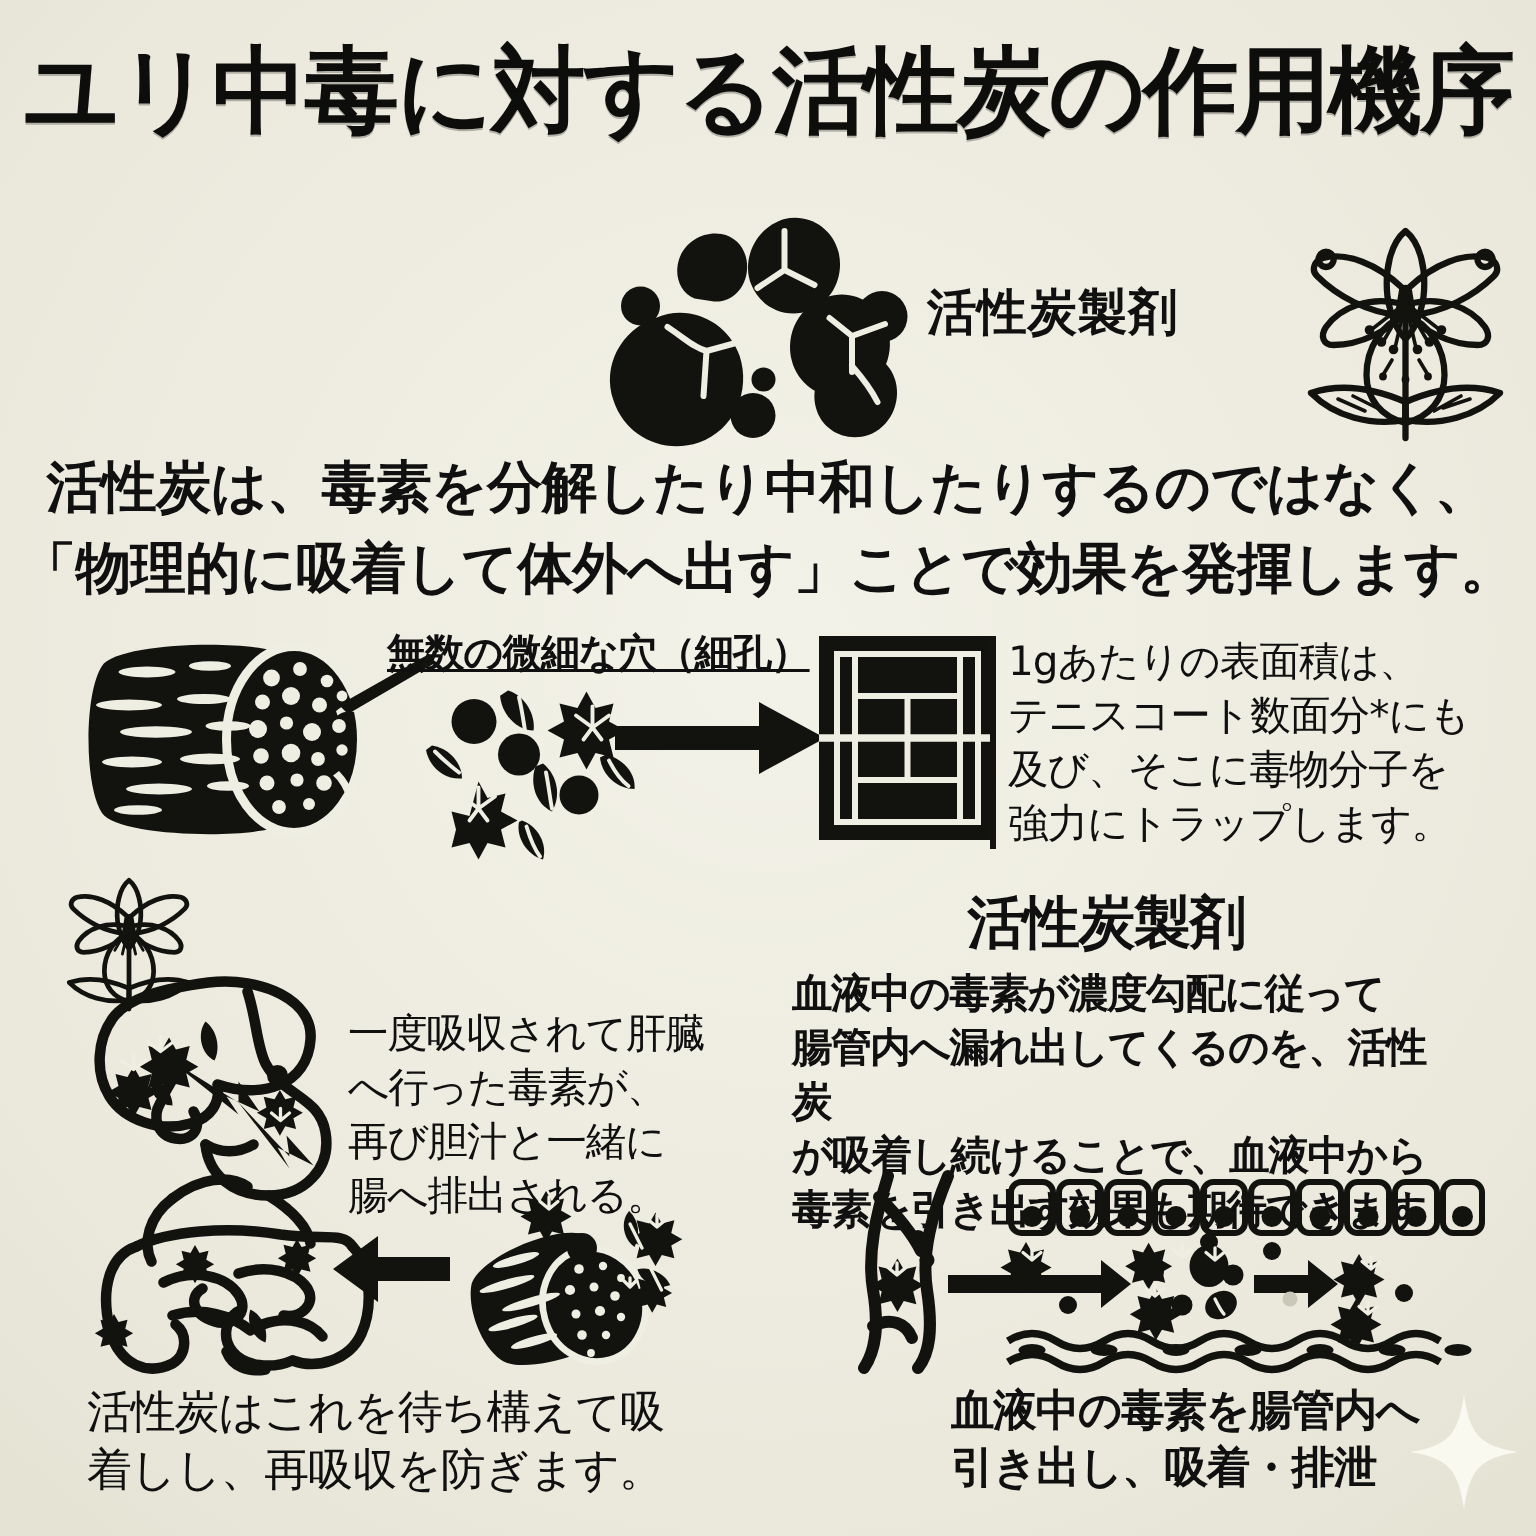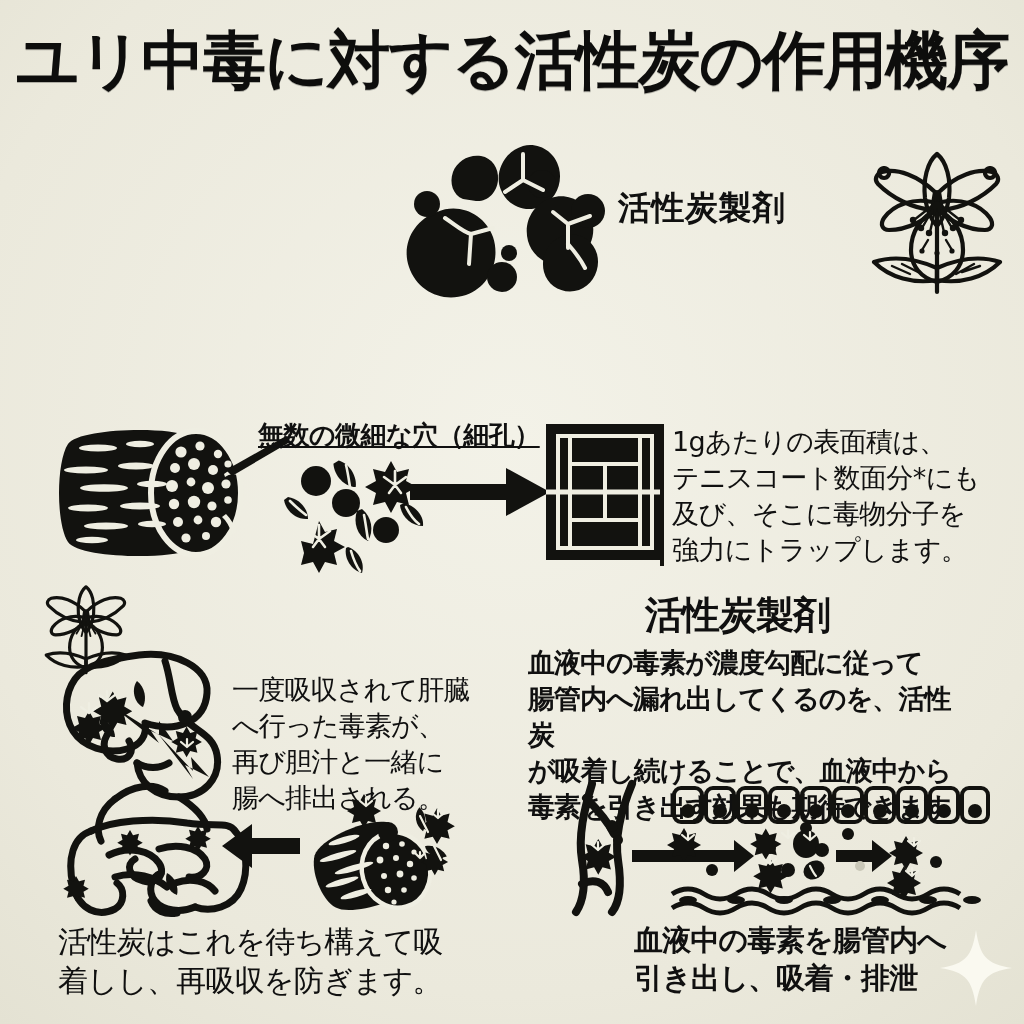--- a/index.html
+++ b/index.html
@@ -189,20 +189,22 @@
       <circle cx="83" cy="93" r="3.2"></circle>
         <circle cx="91" cy="88" r="3.2"></circle>
       <circle cx="51" cy="80" r="3.2"></circle>
         <circle cx="99" cy="80" r="3.2"></circle>
       <circle cx="60" cy="111" r="2.6"></circle>
         <circle cx="75" cy="113" r="2.6"></circle>
         <circle cx="90" cy="111" r="2.6"></circle>
     </g>
   </svg>
 
+  <div class="abs txt" id="lead">活性炭は、毒素を分解したり中和したりするのではなく、
+「物理的に吸着して体外へ出す」ことで効果を発揮します。</div>
 
   <svg class="abs" style="left:48px; top:418px;" width="210" height="150" viewBox="0 0 210 150">
     <path class="ink" d="M20 26 C 8 44 8 106 20 124 C 30 140 120 142 140 132 L140 18 C 120 8 30 10 20 26 Z"></path>
     <ellipse class="ink" cx="148" cy="75" rx="45" ry="62"></ellipse>
     <ellipse cx="148" cy="75" rx="45" ry="62" fill="none" stroke="#efeee2" stroke-width="6"></ellipse>
     <g fill="#efeee2">
       <ellipse cx="50" cy="30" rx="19" ry="3.6"></ellipse>
         <ellipse cx="92" cy="26" rx="14" ry="3.2"></ellipse>
       <ellipse cx="38" cy="52" rx="22" ry="3.6"></ellipse>
         <ellipse cx="88" cy="48" rx="18" ry="3.4"></ellipse>

